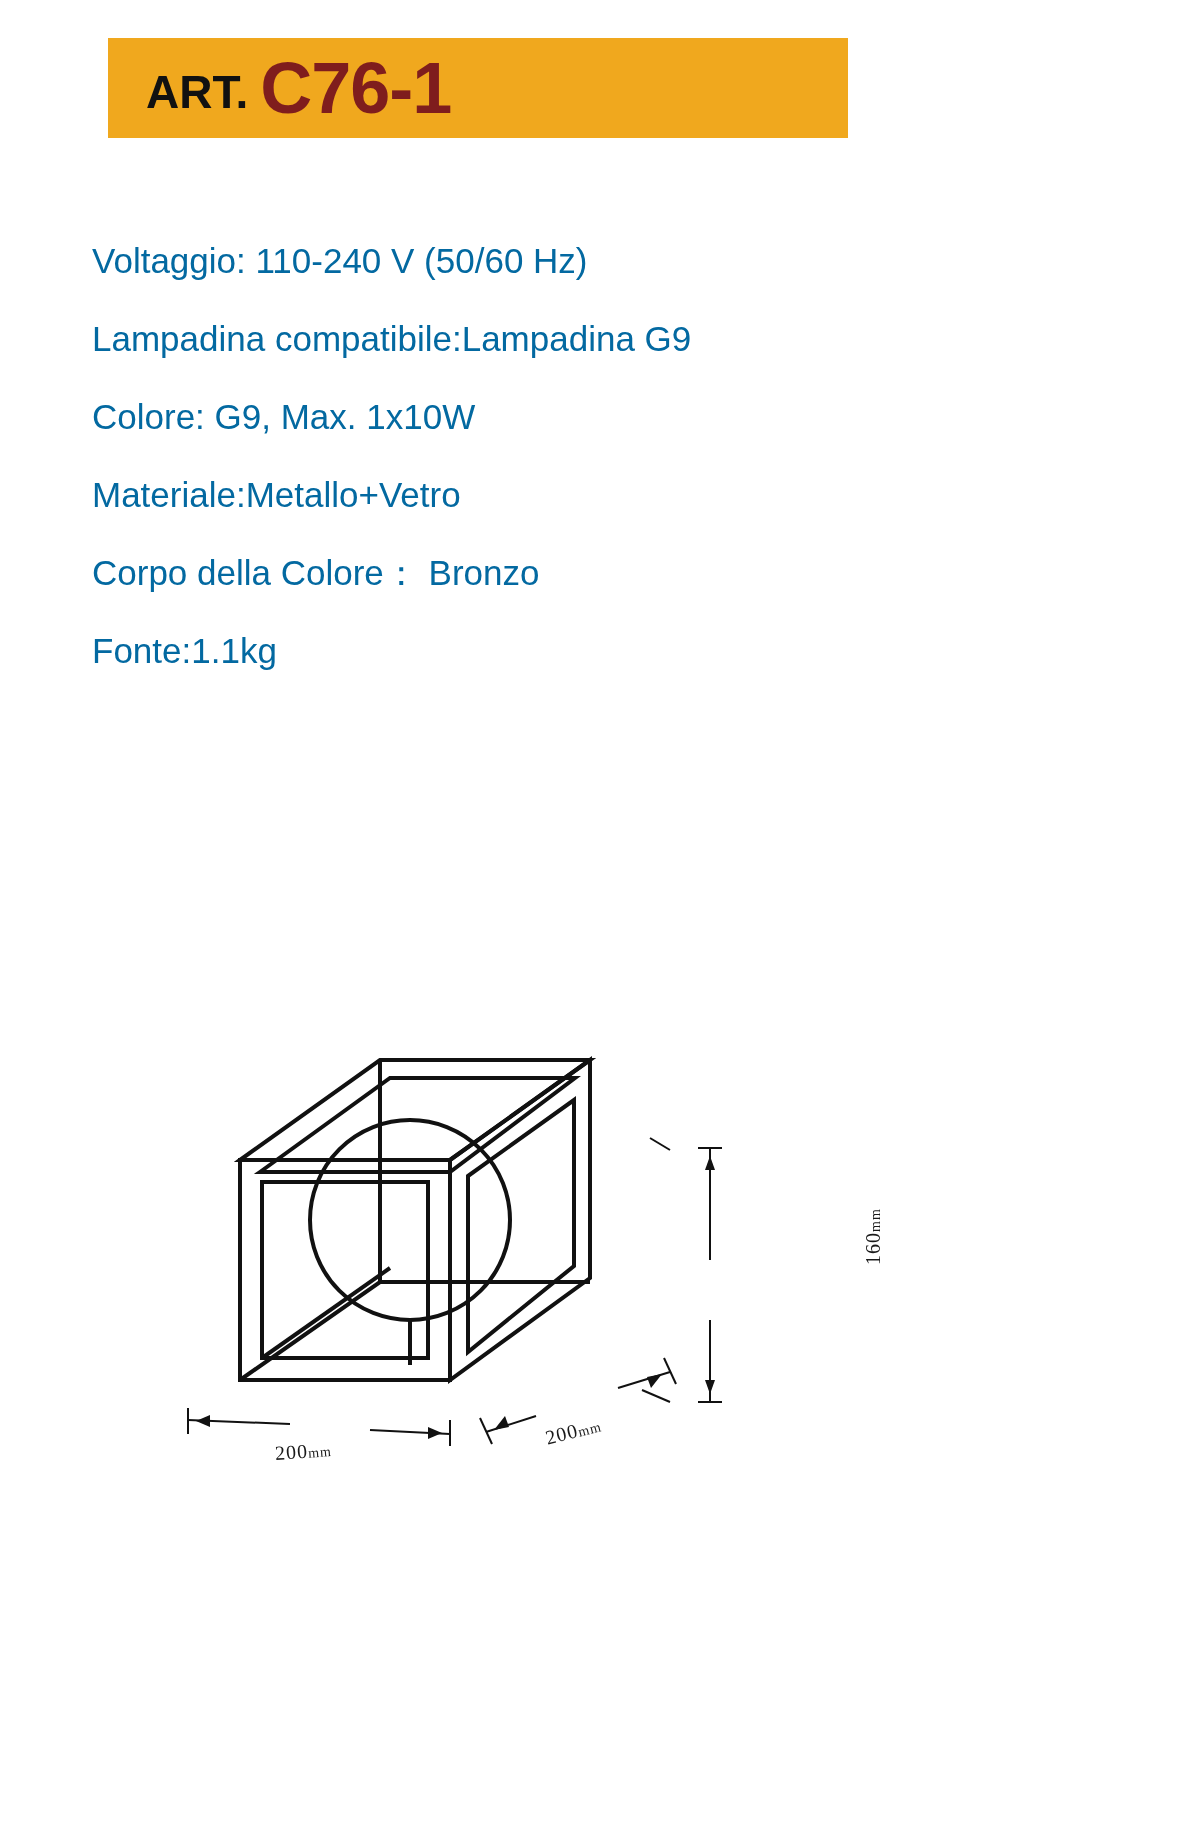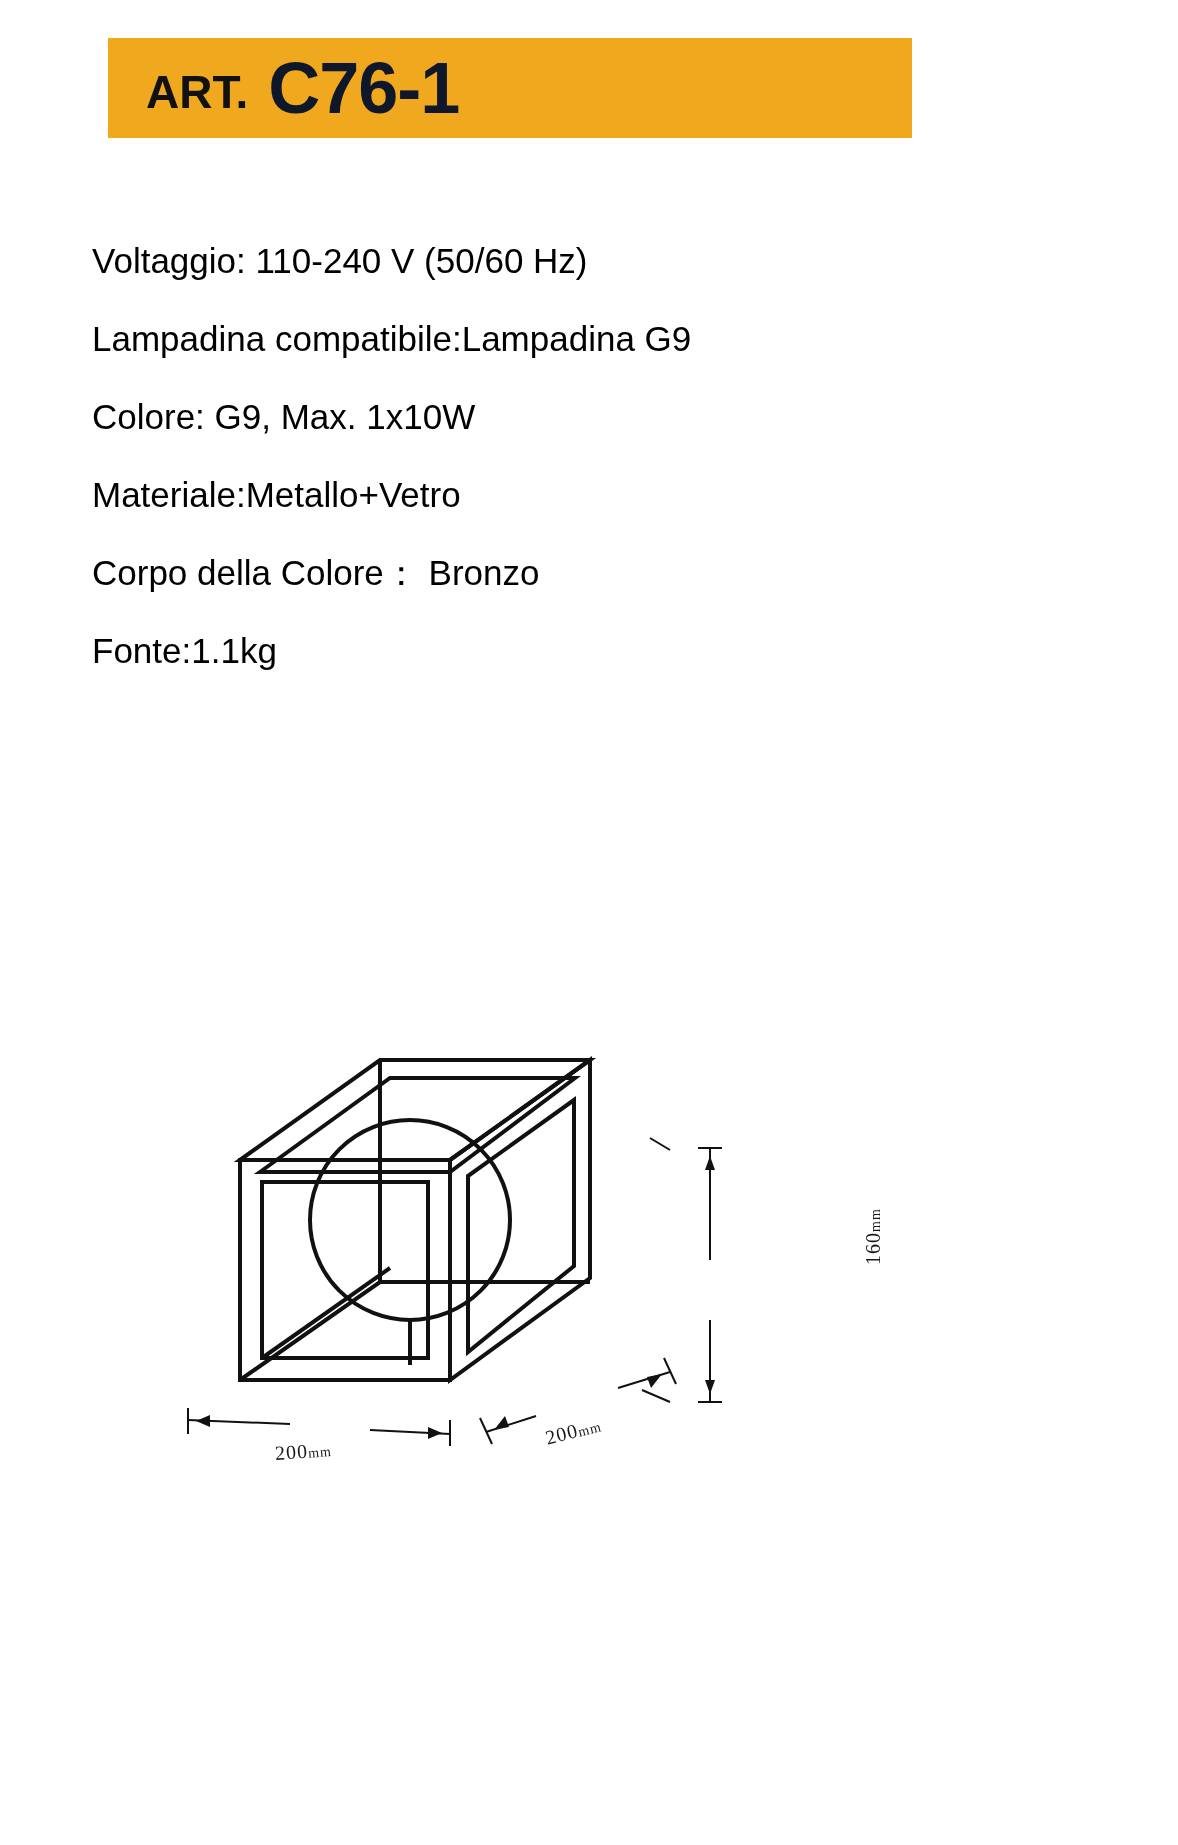--- a/index.html
+++ b/index.html
@@ -14,56 +14,56 @@
     font-family: "Liberation Sans", sans-serif;
     color: #111111;
     overflow: hidden;
   }
 
   
   .header-banner {
     position: absolute;
     left: 108px;
     top: 38px;
-    width: 804px;
+    width: 740px;
     height: 100px;
     background: #f0a81e;
     display: flex;
     align-items: center;
     box-sizing: border-box;
     padding-left: 38px;
   }
   .header-art {
     font-size: 46px;
     font-weight: bold;
     letter-spacing: 0px;
     color: #111111;
     line-height: 1;
     padding-top: 8px;
   }
   .header-code {
     font-size: 72px;
     font-weight: bold;
-    color: #0f172a;
+    color: #7f1d1d;
     line-height: 1;
-    margin-left: 20px;
+    margin-left: 12px;
     letter-spacing: -1px;
   }
 
   
   .spec-list {
     position: absolute;
     left: 92px;
     top: 222px;
     width: 1000px;
   }
   .spec-line {
     font-size: 35px;
     line-height: 78px;
-    color: #000000;
+    color: #0369a1;
     white-space: nowrap;
     font-weight: 400;
   }
 
   
   .drawing-wrap {
     position: absolute;
     left: 150px;
     top: 1020px;
     width: 640px;

